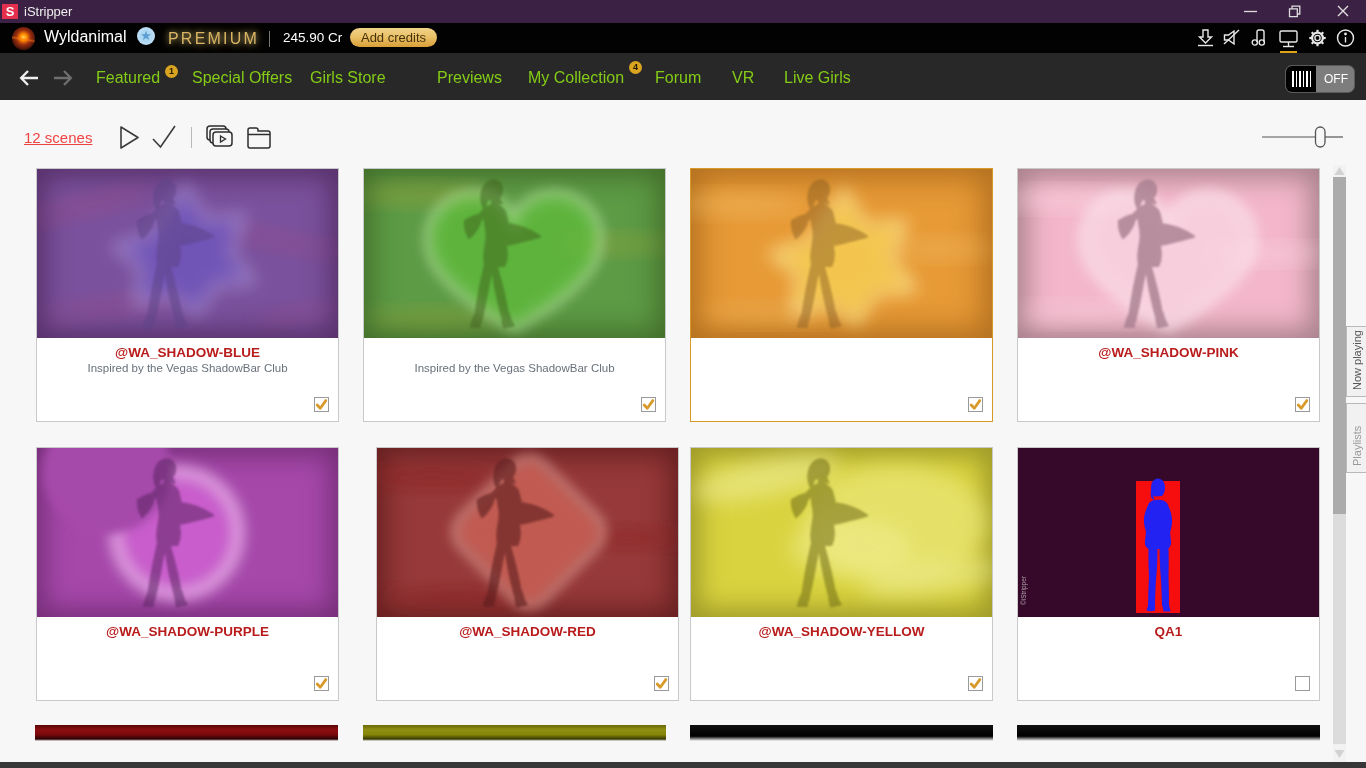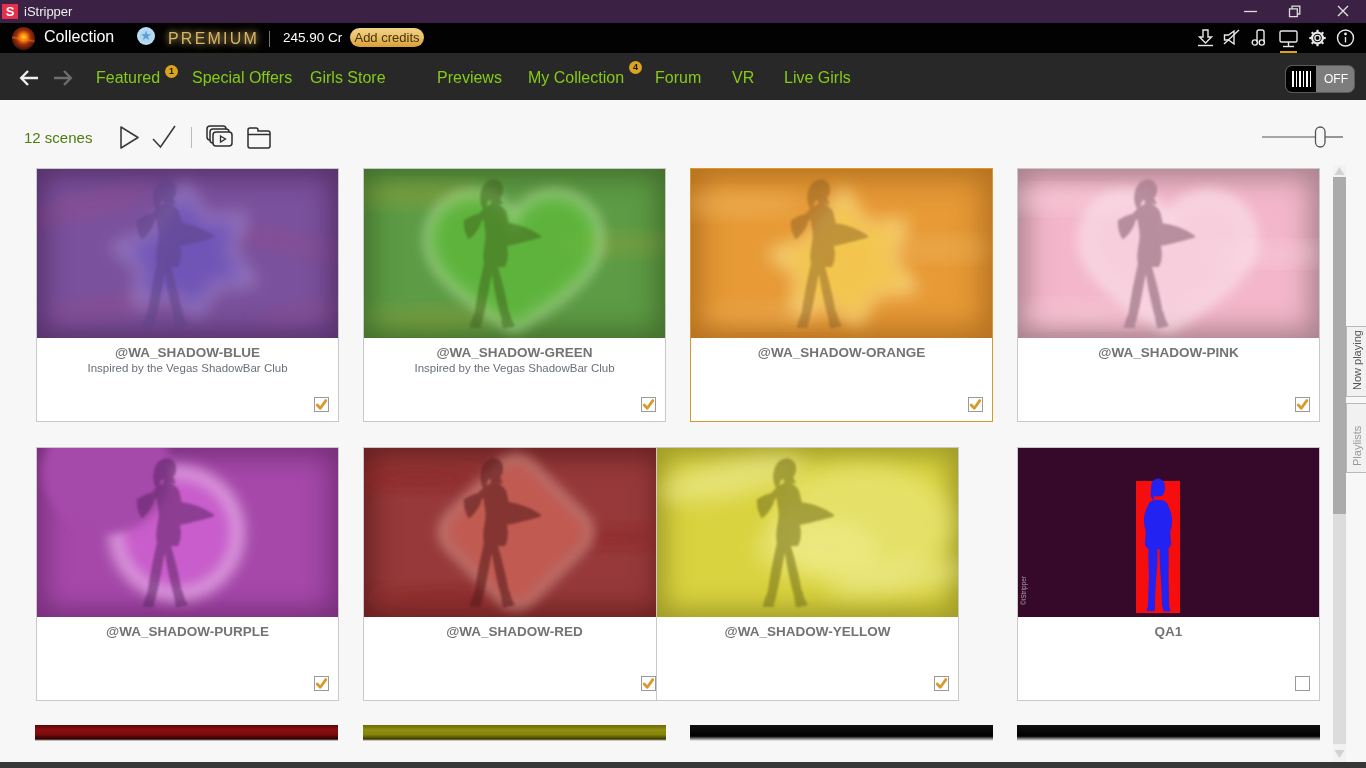--- a/index.html
+++ b/index.html
@@ -19,47 +19,47 @@
 #avatar { position:absolute; left:12px; top:4px; width:23px; height:23px; border-radius:50%;
   background:linear-gradient(10deg, rgba(0,0,0,0) 40%, rgba(255,120,20,.55) 47%, rgba(0,0,0,0) 54%), radial-gradient(circle at 50% 45%, #ffd94d 0%, #ff8a00 20%, #a03010 42%, #431309 72%, #1c0906 100%); }
 #uname { position:absolute; left:44px; top:5px; color:#fff; font-size:16px; }
 #badge { position:absolute; left:137px; top:4px; width:18px; height:18px; border-radius:50%;
   background:#badcf5; }
 #badge svg { position:absolute; left:2px; top:2px; }
 #premium { position:absolute; left:168px; top:7px; color:#d9b564; font-size:16px; letter-spacing:2.2px;
   font-weight:normal; text-shadow:0 0 6px rgba(240,210,130,.8), 0 0 14px rgba(240,210,130,.45); }
 #sep1 { position:absolute; left:269px; top:8px; width:1px; height:16px; background:#777; }
 #credits { position:absolute; left:283px; top:7px; color:#fff; font-size:13.5px; }
-#addcred { position:absolute; left:350px; top:5px; width:74px; height:19px; border-radius:10px;
+#addcred { position:absolute; left:350px; top:5px; width:87px; height:19px; border-radius:10px;
   background:linear-gradient(#f2d287, #eac26a 45%, #d99f38); color:#453208; font-size:13px;
   text-align:center; line-height:19px; }
 .ubicon { position:absolute; top:5px; }
 
 
 #navbar { position:absolute; left:0; top:53px; width:1366px; height:47px; background:#282828; }
 .nav { position:absolute; top:16px; color:#84cc16; font-size:16px; }
 .navbadge { position:absolute; width:13px; height:13px; border-radius:50%; background:#d9a41f;
   color:#241a02; font-size:9px; font-weight:bold; text-align:center; line-height:13px; }
 #toggle { position:absolute; left:1285px; top:12px; width:70px; height:28px; border:1px solid #5a5a5a;
   border-radius:7px; background:#7d7d7d; overflow:hidden; }
 #toggleL { position:absolute; left:0; top:0; width:30px; height:26px; background:#000; }
 #toggleL span { position:absolute; top:5px; width:1.8px; height:16px; background:#fff; }
 #toggle b { position:absolute; left:30px; top:0; width:40px; height:26px; color:#fff; font-size:12px;
   font-weight:normal; text-align:center; line-height:26px; }
 
 
-#scenecount { position:absolute; left:24px; top:129px; color:#4d7c0f; font-size:15px; }
+#scenecount { position:absolute; left:24px; top:129px; color:#ef4444; font-size:15px;text-decoration:underline; }
 .tbicon { position:absolute; }
 #sep2 { position:absolute; left:191px; top:127px; width:1px; height:21px; background:#b9b9b9; }
 
 
 .card { position:absolute; width:303px; height:254px; background:#fff; border:1px solid #c9c9c9; }
 .card.sel { border:1px solid #d79a28; }
 .cimg { position:absolute; left:0; top:0; width:301px; height:169px; overflow:hidden; }
-.ctitle { position:absolute; left:0; top:176px; width:301px; text-align:center; color:#737373;
+.ctitle { position:absolute; left:0; top:176px; width:301px; text-align:center; color:#b91c1c;
   font-size:13.5px; font-weight:bold; }
 .csub { position:absolute; left:0; top:193px; width:301px; text-align:center; color:#68707a; font-size:11.5px; }
 .cbox { position:absolute; right:9px; bottom:9px; width:15px; height:15px; background:#fff;
   border:1px solid #9a9a9a; }
 .cbox svg { position:absolute; left:-1px; top:-1px; }
 
 
 .strip { position:absolute; width:303px; height:16px; }
 
 
@@ -83,21 +83,21 @@
   <svg class="winbtn" style="left:1280px" width="30" height="23">
       <path d="M9.5 8.8 h7.8 v7.8 h-7.8 z M12 8.8 v-2.6 h7.8 v7.8 h-2.6" fill="none" stroke="#ddd" stroke-width="1.3"></path>
     </svg>
   <svg class="winbtn" style="left:1328px" width="30" height="23">
       <path d="M10 6 L20 16 M20 6 L10 16" stroke="#ddd" stroke-width="1.4"></path>
     </svg>
 </div>
 
 <div id="userbar">
   <div id="avatar"></div>
-  <div id="uname">Collection</div>
+  <div id="uname">Wyldanimal</div>
   <div id="badge">
       <svg width="14" height="14">
         <circle cx="7" cy="7" r="6.5" fill="#aed7f2"></circle>
         <path d="M7 1.8 L8.3 5.2 L11.9 5.3 L9.1 7.6 L10.1 11.1 L7 9.1 L3.9 11.1 L4.9 7.6 L2.1 5.3 L5.7 5.2 Z" fill="#5d9fd4"></path>
       </svg>
     </div>
   <div id="premium">PREMIUM</div>
   <div id="sep1"></div>
   <div id="credits">245.90 Cr</div>
   <div id="addcred">Add credits</div>
@@ -251,42 +251,40 @@
   <div class="cimg" id="img-green" style="background:#5d9b45;box-shadow:inset 0 0 26px 8px rgba(45,75,22,.55)">
     <svg width="301" height="169">
       <ellipse cx="60" cy="25" rx="66" ry="9" fill="#b0a438" opacity=".4" filter="url(#b10)"></ellipse>
       <ellipse cx="250" cy="75" rx="56" ry="8" fill="#b0a438" opacity=".35" filter="url(#b10)"></ellipse>
       <ellipse cx="70" cy="150" rx="70" ry="9" fill="#b0a438" opacity=".35" filter="url(#b10)"></ellipse>
       <path d="M150 55 C158 28 192 18 215 34 C238 50 240 80 222 103 C204 126 170 146 150 158 C130 146 96 126 78 103 C60 80 62 50 85 34 C108 18 142 28 150 55 Z" fill="none" stroke="#d2eebf" stroke-width="9" filter="url(#b7)" opacity=".7"></path>
       <path d="M150 55 C158 28 192 18 215 34 C238 50 240 80 222 103 C204 126 170 146 150 158 C130 146 96 126 78 103 C60 80 62 50 85 34 C108 18 142 28 150 55 Z" fill="#5fc438" filter="url(#b7)" opacity=".6"></path>
       <use href="#girl" transform="translate(100,11)" fill="#3f611f" stroke="#3f611f" stroke-width="2.2" stroke-linejoin="round" opacity=".5" filter="url(#b1)"></use>
     </svg>
   </div>
-  <div class="ctitle">@WA_SHADOW-GREEN</div>
   <div class="csub">Inspired by the Vegas ShadowBar Club</div>
   <div class="cbox">
       <svg width="15" height="15">
         <path d="M3.2 8 L6.3 11.3 L11.8 3.6" fill="none" stroke="#d89a2a" stroke-width="2.8" stroke-linecap="round" stroke-linejoin="round"></path>
       </svg>
     </div>
 </div>
 <div class="card sel" style="left:690px;top:168px">
   <div class="cimg" id="img-orange" style="background:#e79a36;box-shadow:inset 0 0 28px 10px rgba(140,80,15,.55)">
     <svg width="301" height="169">
       <ellipse cx="50" cy="35" rx="64" ry="10" fill="#f2bd68" opacity=".5" filter="url(#b10)"></ellipse>
       <ellipse cx="245" cy="80" rx="56" ry="9" fill="#f2bd68" opacity=".45" filter="url(#b10)"></ellipse>
       <ellipse cx="80" cy="145" rx="70" ry="9" fill="#f2bd68" opacity=".4" filter="url(#b10)"></ellipse>
       <g transform="translate(153,88) scale(0.9) translate(-148,-81)">
       <path d="M148 12 L170 50 L212 45 L196 83 L222 115 L180 118 L162 150 L132 128 L95 140 L102 100 L72 78 L112 66 Z" fill="none" stroke="#fce9a8" stroke-width="11" filter="url(#b10)" opacity=".7"></path>
       <path d="M148 12 L170 50 L212 45 L196 83 L222 115 L180 118 L162 150 L132 128 L95 140 L102 100 L72 78 L112 66 Z" fill="#f7d456" filter="url(#b10)" opacity=".75"></path>
       </g>
       <use href="#girl" transform="translate(100,11)" fill="#8a5f24" stroke="#8a5f24" stroke-width="2.2" stroke-linejoin="round" opacity=".48" filter="url(#b1)"></use>
     </svg>
   </div>
-  <div class="ctitle">@WA_SHADOW-ORANGE</div>
   <div class="cbox">
       <svg width="15" height="15">
         <path d="M3.2 8 L6.3 11.3 L11.8 3.6" fill="none" stroke="#d89a2a" stroke-width="2.8" stroke-linecap="round" stroke-linejoin="round"></path>
       </svg>
     </div>
 </div>
 <div class="card" style="left:1017px;top:168px">
   <div class="cimg" id="img-pink" style="background:#f3b6ca;box-shadow:inset 0 0 26px 9px rgba(120,95,100,.6)">
     <svg width="301" height="169">
       <ellipse cx="55" cy="30" rx="64" ry="9" fill="#fbd7e2" opacity=".6" filter="url(#b10)"></ellipse>
@@ -313,39 +311,39 @@
       <use href="#girl" transform="translate(100,11)" fill="#58215f" stroke="#58215f" stroke-width="2.2" stroke-linejoin="round" opacity=".52" filter="url(#b1)"></use>
     </svg>
   </div>
   <div class="ctitle">@WA_SHADOW-PURPLE</div>
   <div class="cbox">
       <svg width="15" height="15">
         <path d="M3.2 8 L6.3 11.3 L11.8 3.6" fill="none" stroke="#d89a2a" stroke-width="2.8" stroke-linecap="round" stroke-linejoin="round"></path>
       </svg>
     </div>
 </div>
-<div class="card" style="left:363px;top:447px">
+<div class="card" style="left:376px;top:447px">
   <div class="cimg" id="img-red" style="background:#97393a;box-shadow:inset 0 0 26px 8px rgba(70,15,15,.6)">
     <svg width="301" height="169">
       <ellipse cx="55" cy="30" rx="68" ry="10" fill="#8a2020" opacity=".6" filter="url(#b10)"></ellipse>
       <ellipse cx="250" cy="90" rx="56" ry="9" fill="#8a2020" opacity=".55" filter="url(#b10)"></ellipse>
       <ellipse cx="80" cy="150" rx="74" ry="9" fill="#8a2020" opacity=".55" filter="url(#b10)"></ellipse>
       <rect x="97" y="29" width="110" height="110" rx="16" transform="rotate(45 152 84)" fill="none" stroke="#dcaaa2" stroke-width="10" filter="url(#b7)" opacity=".8"></rect>
       <rect x="97" y="29" width="110" height="110" rx="16" transform="rotate(45 152 84)" fill="#c65f55" filter="url(#b7)" opacity=".9"></rect>
       <use href="#girl" transform="translate(100,11)" fill="#5c1f1d" stroke="#5c1f1d" stroke-width="2.2" stroke-linejoin="round" opacity=".6" filter="url(#b1)"></use>
     </svg>
   </div>
   <div class="ctitle">@WA_SHADOW-RED</div>
   <div class="cbox">
       <svg width="15" height="15">
         <path d="M3.2 8 L6.3 11.3 L11.8 3.6" fill="none" stroke="#d89a2a" stroke-width="2.8" stroke-linecap="round" stroke-linejoin="round"></path>
       </svg>
     </div>
 </div>
-<div class="card" style="left:656px;top:447px">
+<div class="card" style="left:690px;top:447px">
   <div class="cimg" id="img-yellow" style="background:#d9d33f;box-shadow:inset 0 0 26px 8px rgba(110,105,20,.55)">
     <svg width="301" height="169">
       <ellipse cx="205" cy="75" rx="92" ry="58" fill="#eeea82" opacity=".6" filter="url(#b10)"></ellipse>
       <ellipse cx="75" cy="30" rx="75" ry="18" fill="#f2efa0" opacity=".55" filter="url(#b10)" transform="rotate(-12 75 30)"></ellipse>
       <ellipse cx="240" cy="130" rx="70" ry="16" fill="#f2efa0" opacity=".5" filter="url(#b10)" transform="rotate(-8 240 130)"></ellipse>
       <ellipse cx="160" cy="100" rx="62" ry="30" fill="#f4f19a" opacity=".45" filter="url(#b10)"></ellipse>
       <use href="#girl" transform="translate(100,11)" fill="#7a761a" stroke="#7a761a" stroke-width="2.2" stroke-linejoin="round" opacity=".6" filter="url(#b1)"></use>
     </svg>
   </div>
   <div class="ctitle">@WA_SHADOW-YELLOW</div>

